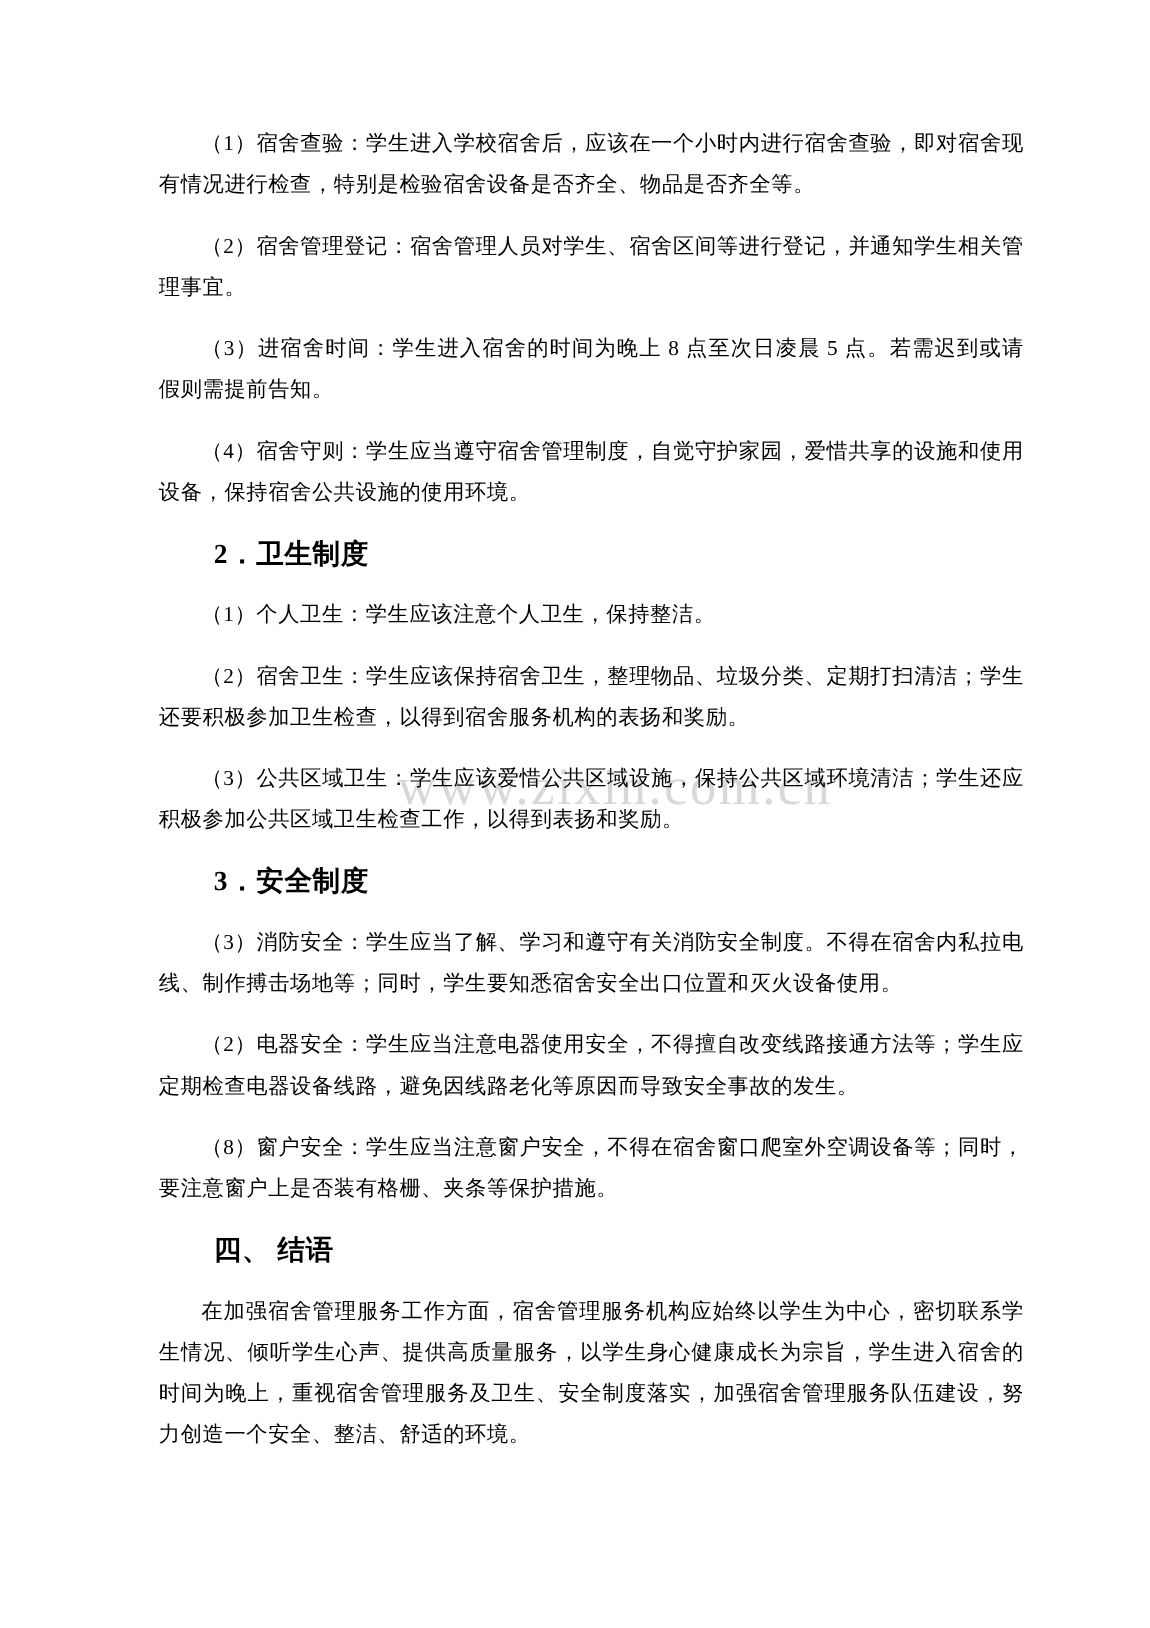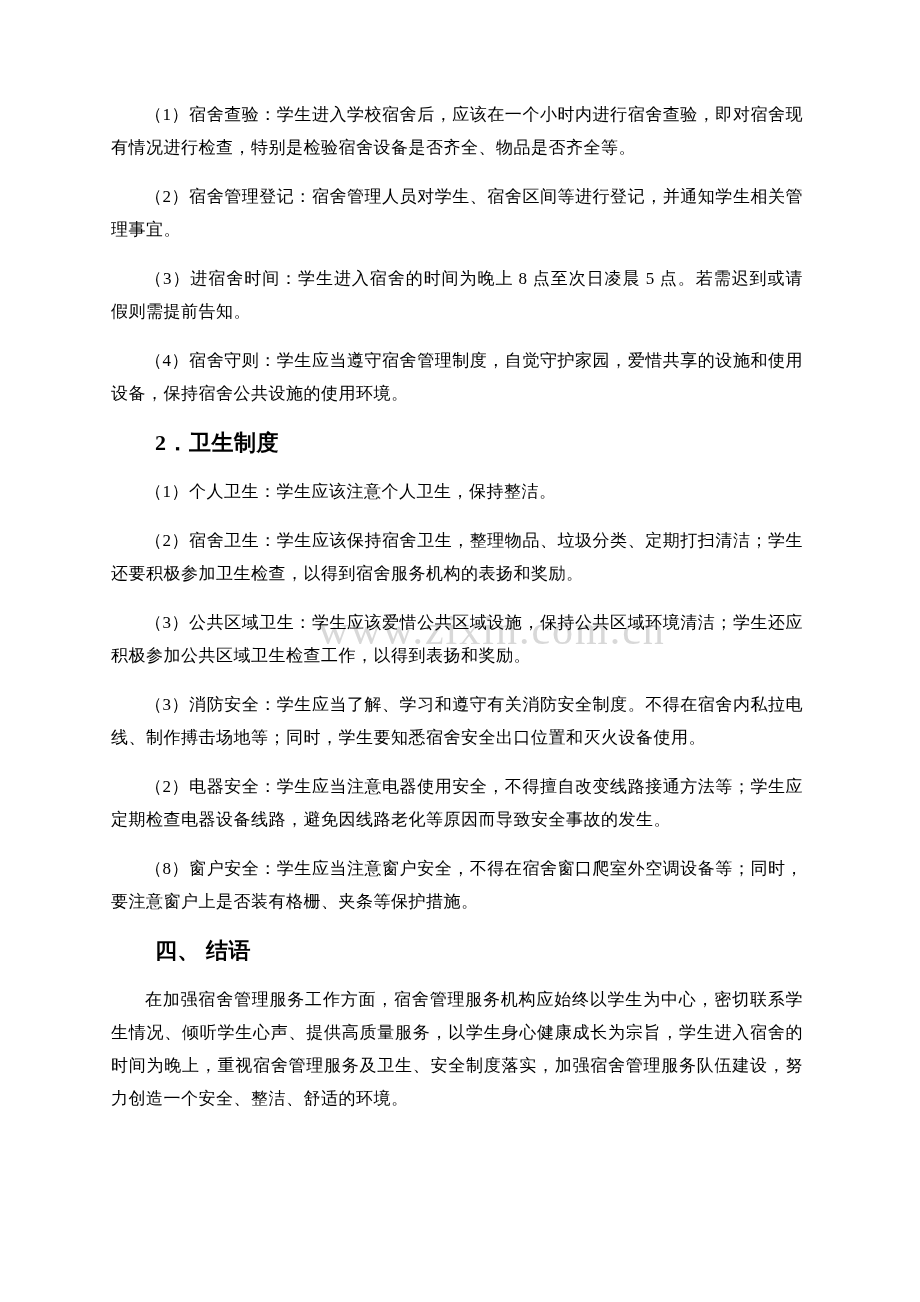--- a/index.html
+++ b/index.html
@@ -10,21 +10,21 @@
     .page {
       position: relative;
       width: 920px;
       height: 1302px;
       background: #ffffff;
       overflow: hidden;
       font-family: "Liberation Serif", "DejaVu Serif", serif;
     }
     .content {
       position: absolute;
-      left: 111px;
+      left: 127px;
       top: 98px;
       width: 692px;
       color: #000000;
     }
     .para {
       font-size: 17px;
       line-height: 33px;
       margin: 0 0 16px 0;
       text-indent: 2em;
       text-align: justify;
@@ -62,20 +62,21 @@
 
   <div class="content">
     <p class="para">（1）宿舍查验：学生进入学校宿舍后，应该在一个小时内进行宿舍查验，即对宿舍现有情况进行检查，特别是检验宿舍设备是否齐全、物品是否齐全等。</p>
     <p class="para">（2）宿舍管理登记：宿舍管理人员对学生、宿舍区间等进行登记，并通知学生相关管理事宜。</p>
     <p class="para">（3）进宿舍时间：学生进入宿舍的时间为晚上 8 点至次日凌晨 5 点。若需迟到或请假则需提前告知。</p>
     <p class="para">（4）宿舍守则：学生应当遵守宿舍管理制度，自觉守护家园，爱惜共享的设施和使用设备，保持宿舍公共设施的使用环境。</p>
     <p class="heading">2．卫生制度</p>
     <p class="para">（1）个人卫生：学生应该注意个人卫生，保持整洁。</p>
     <p class="para">（2）宿舍卫生：学生应该保持宿舍卫生，整理物品、垃圾分类、定期打扫清洁；学生还要积极参加卫生检查，以得到宿舍服务机构的表扬和奖励。</p>
     <p class="para">（3）公共区域卫生：学生应该爱惜公共区域设施，保持公共区域环境清洁；学生还应积极参加公共区域卫生检查工作，以得到表扬和奖励。</p>
+    <p class="heading">3．安全制度</p>
     <p class="para">（3）消防安全：学生应当了解、学习和遵守有关消防安全制度。不得在宿舍内私拉电线、制作搏击场地等；同时，学生要知悉宿舍安全出口位置和灭火设备使用。</p>
     <p class="para">（2）电器安全：学生应当注意电器使用安全，不得擅自改变线路接通方法等；学生应定期检查电器设备线路，避免因线路老化等原因而导致安全事故的发生。</p>
     <p class="para">（8）窗户安全：学生应当注意窗户安全，不得在宿舍窗口爬室外空调设备等；同时，要注意窗户上是否装有格栅、夹条等保护措施。</p>
     <p class="heading">四、 结语</p>
     <p class="para">在加强宿舍管理服务工作方面，宿舍管理服务机构应始终以学生为中心，密切联系学生情况、倾听学生心声、提供高质量服务，以学生身心健康成长为宗旨，学生进入宿舍的时间为晚上，重视宿舍管理服务及卫生、安全制度落实，加强宿舍管理服务队伍建设，努力创造一个安全、整洁、舒适的环境。</p>
   </div>
 
 </div>
 
 </body></html>

